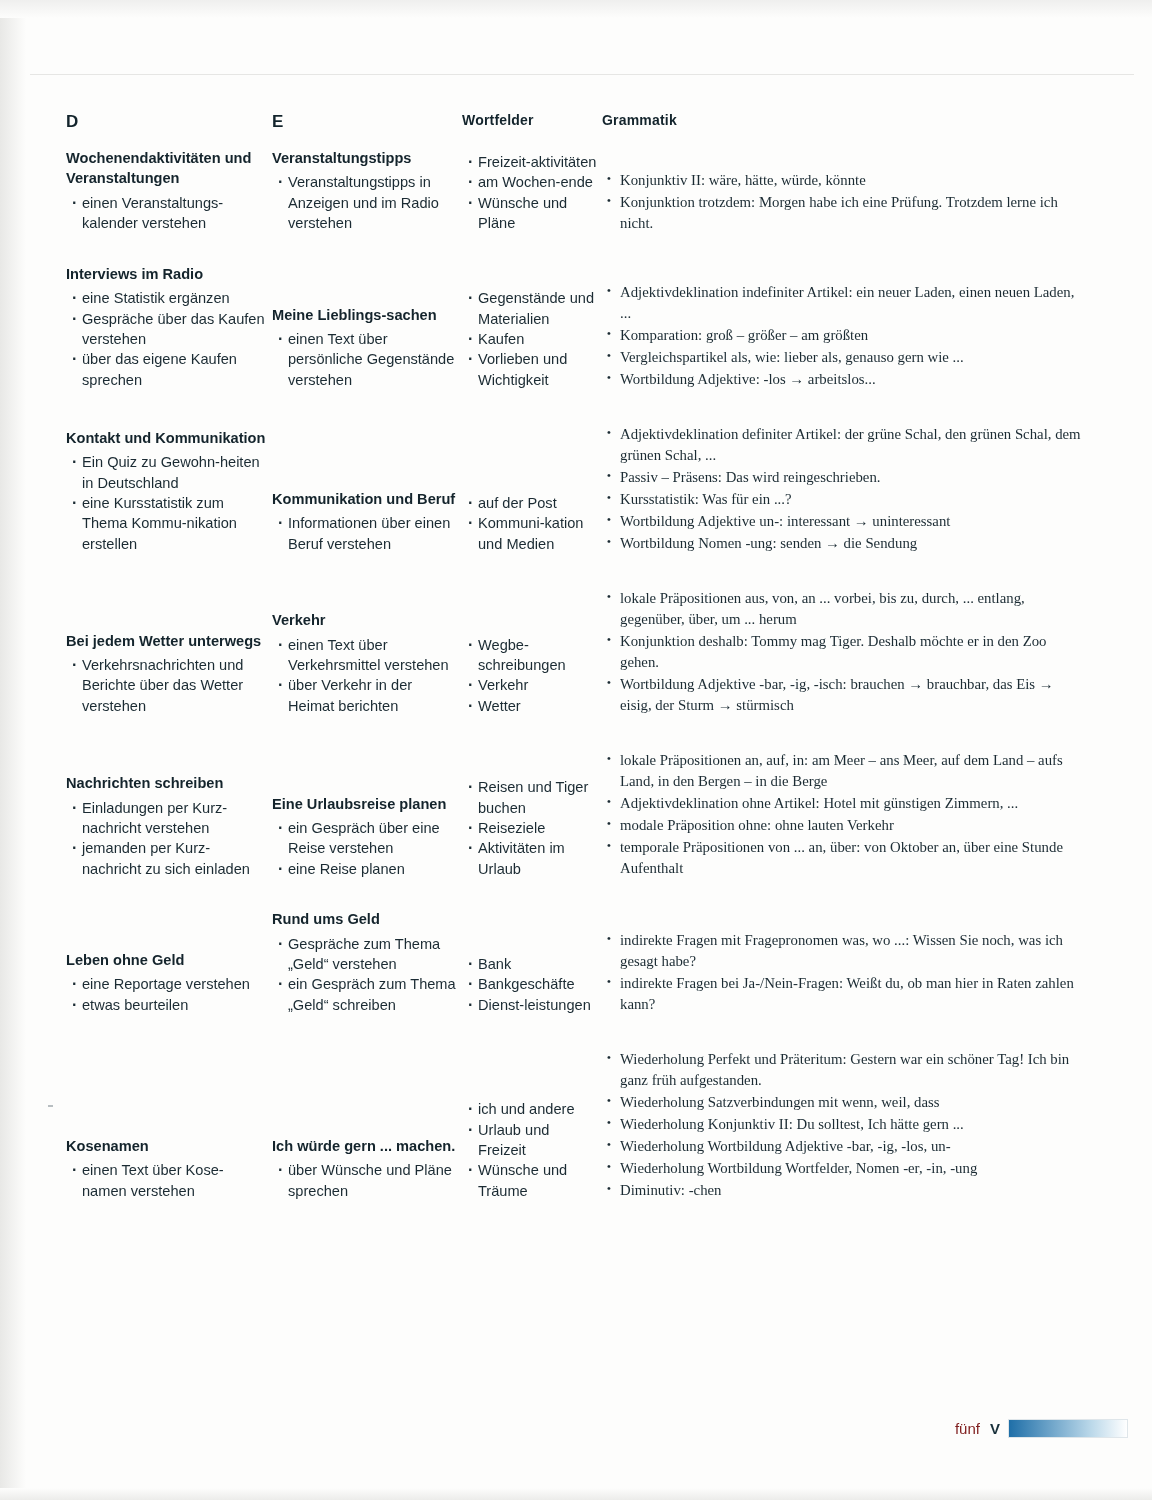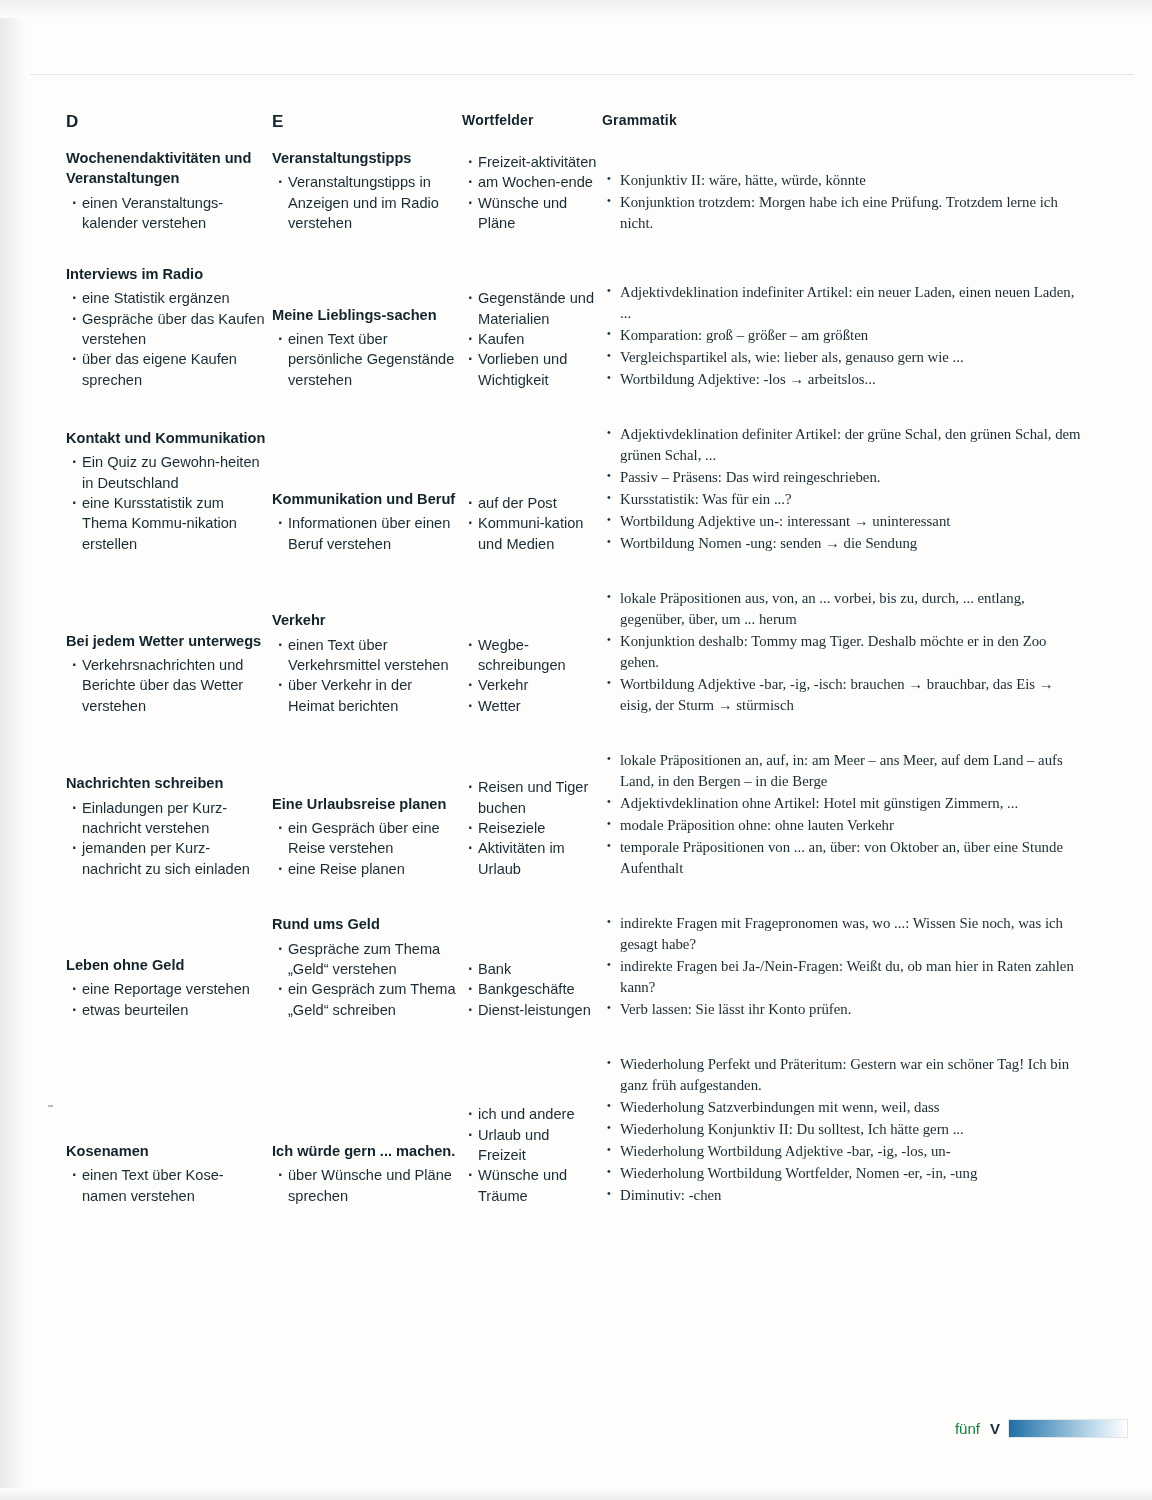--- a/index.html
+++ b/index.html
@@ -124,21 +124,21 @@
   .footer {
     position: absolute;
     right: 24px;
     bottom: 62px;
     display: flex;
     align-items: center;
     gap: 8px;
   }
   .footer .pg {
     font-size: 15px;
-    color: #15803d;
+    color: #7f1d1d;
   }
   .footer .pgnum {
     font-size: 15px;
     font-weight: bold;
     color: #18303a;
     margin-left: 2px;
   }
   .footer .bar {
     width: 118px;
     height: 17px;
@@ -353,21 +353,20 @@
           <ul class="bul">
             <li>Bank</li>
             <li>Bankgeschäfte</li>
             <li>Dienst-leistungen</li>
           </ul>
         </div>
         <div class="col-g cell gram">
           <ul class="bul">
             <li>indirekte Fragen mit Fragepronomen was, wo ...: Wissen Sie noch, was ich gesagt habe?</li>
             <li>indirekte Fragen bei Ja-/Nein-Fragen: Weißt du, ob man hier in Raten zahlen kann?</li>
-            <li>Verb lassen: Sie lässt ihr Konto prüfen.</li>
           </ul>
         </div>
       </div>
 
       <div class="row">
         <div class="col-d cell">
           <span class="title">Kosenamen</span>
           <ul class="bul">
             <li>einen Text über Kose-namen verstehen</li>
           </ul>

